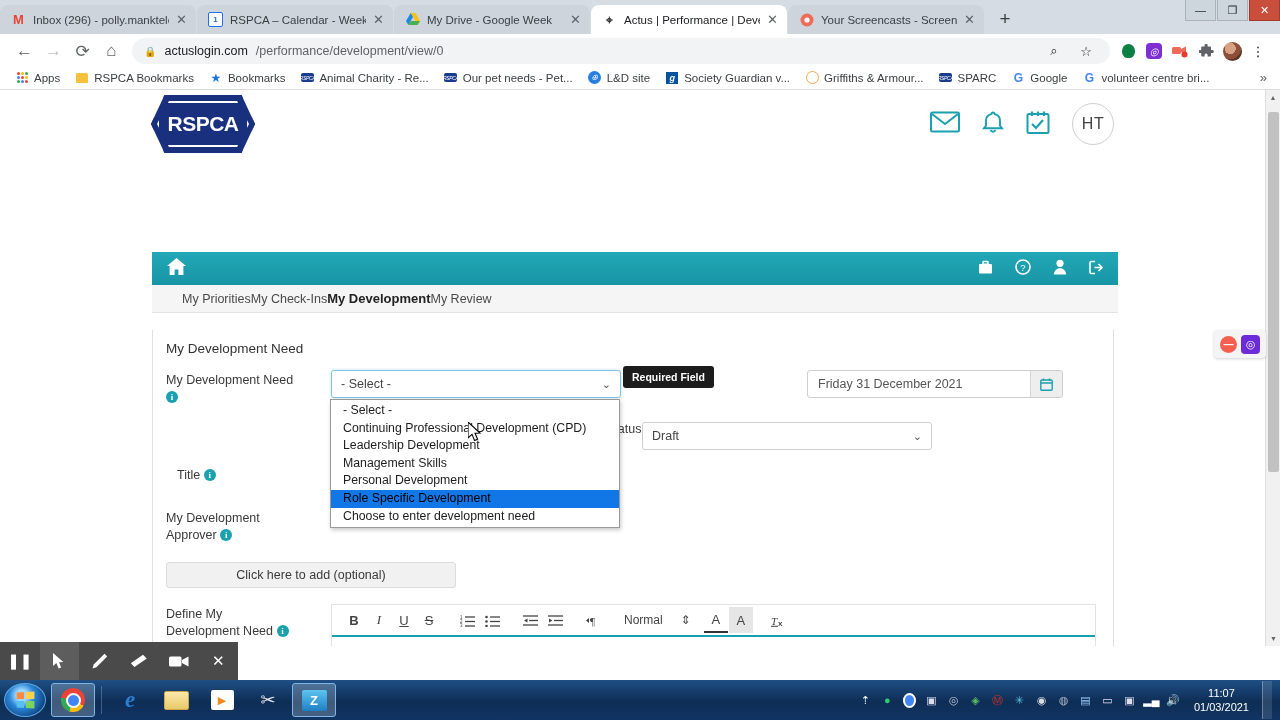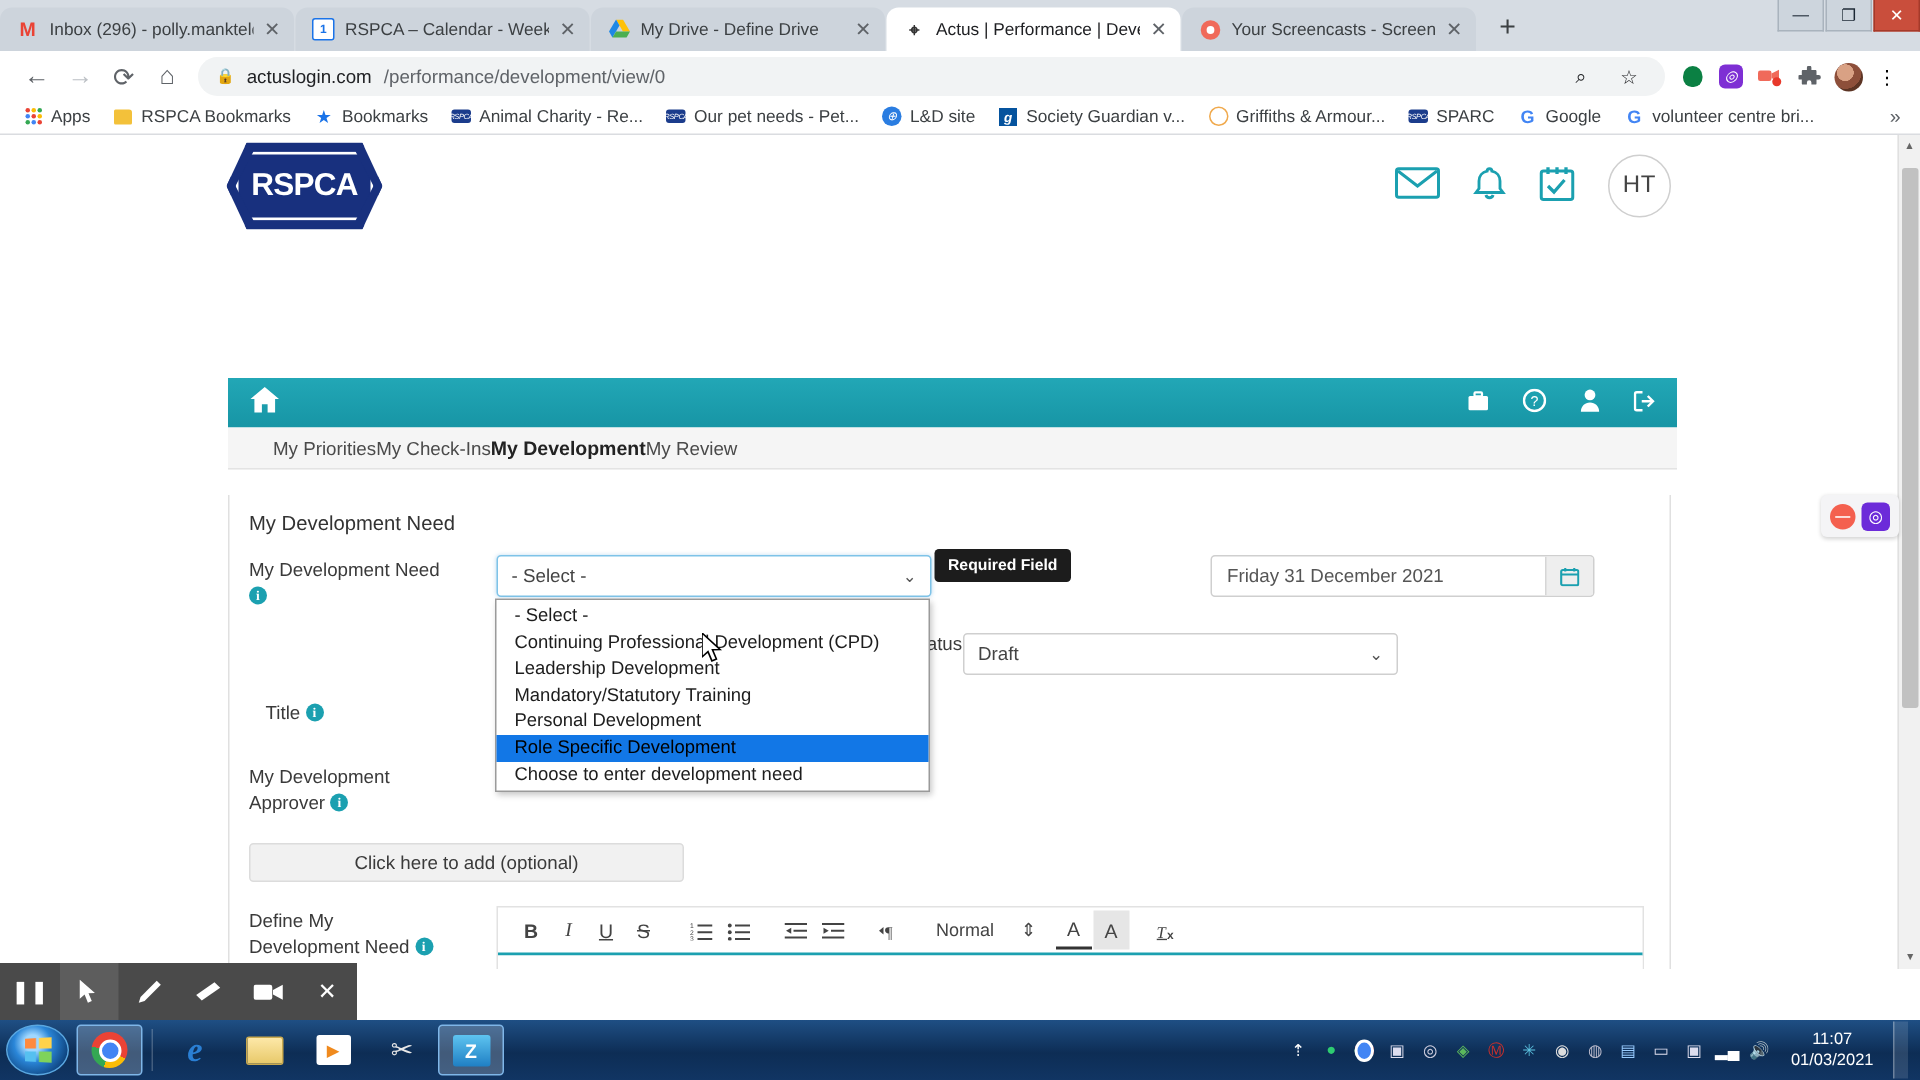--- a/index.html
+++ b/index.html
@@ -365,21 +365,21 @@
       <span class="tclose">✕</span>
     </div>
     <div class="tab">
       <span class="favicon fav-drive">
         <svg width="14" height="13" viewBox="0 0 14 13">
             <polygon points="4.7,0 9.3,0 14,8 9.3,8" fill="#ffc107"></polygon>
             <polygon points="4.7,0 0,8 2.3,12 7,4" fill="#1e88e5"></polygon>
             <polygon points="2.3,12 11.7,12 14,8 4.7,8" fill="#4caf50"></polygon>
           </svg>
       </span>
-      <span class="tlabel">My Drive - Define Drive</span>
+      <span class="tlabel">My Drive - Google Week</span>
       <span class="tclose">✕</span>
     </div>
     <div class="tab active">
       <span class="favicon fav-actus">⌖</span>
       <span class="tlabel">Actus | Performance | Developm</span>
       <span class="tclose">✕</span>
     </div>
     <div class="tab">
       <span class="favicon fav-screen">
         <svg width="14" height="14" viewBox="0 0 14 14">
@@ -728,21 +728,21 @@
           </div>
 
         </div>
 
         <div class="tooltip">Required Field</div>
 
         <div class="dropdown">
           <div class="dopt">- Select -</div>
           <div class="dopt">Continuing Professional Development (CPD)</div>
           <div class="dopt">Leadership Development</div>
-          <div class="dopt">Mandatory/Statutory Training</div>
+          <div class="dopt">Management Skills</div>
           <div class="dopt">Personal Development</div>
           <div class="dopt sel">Role Specific Development</div>
           <div class="dopt">Choose to enter development need</div>
         </div>
       </div>
 
       <div class="right-widget">
         <span class="rw-red">—</span>
         <span class="rw-purple">◎</span>
       </div>

